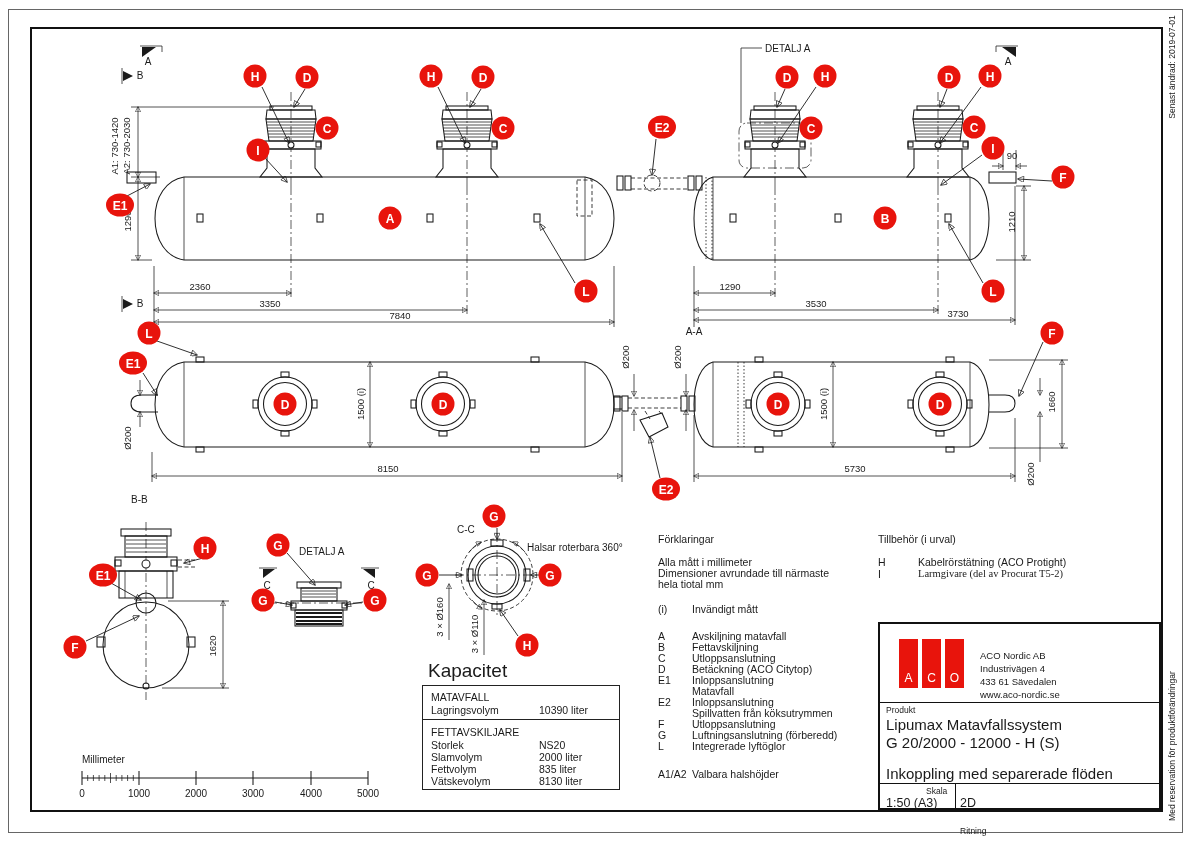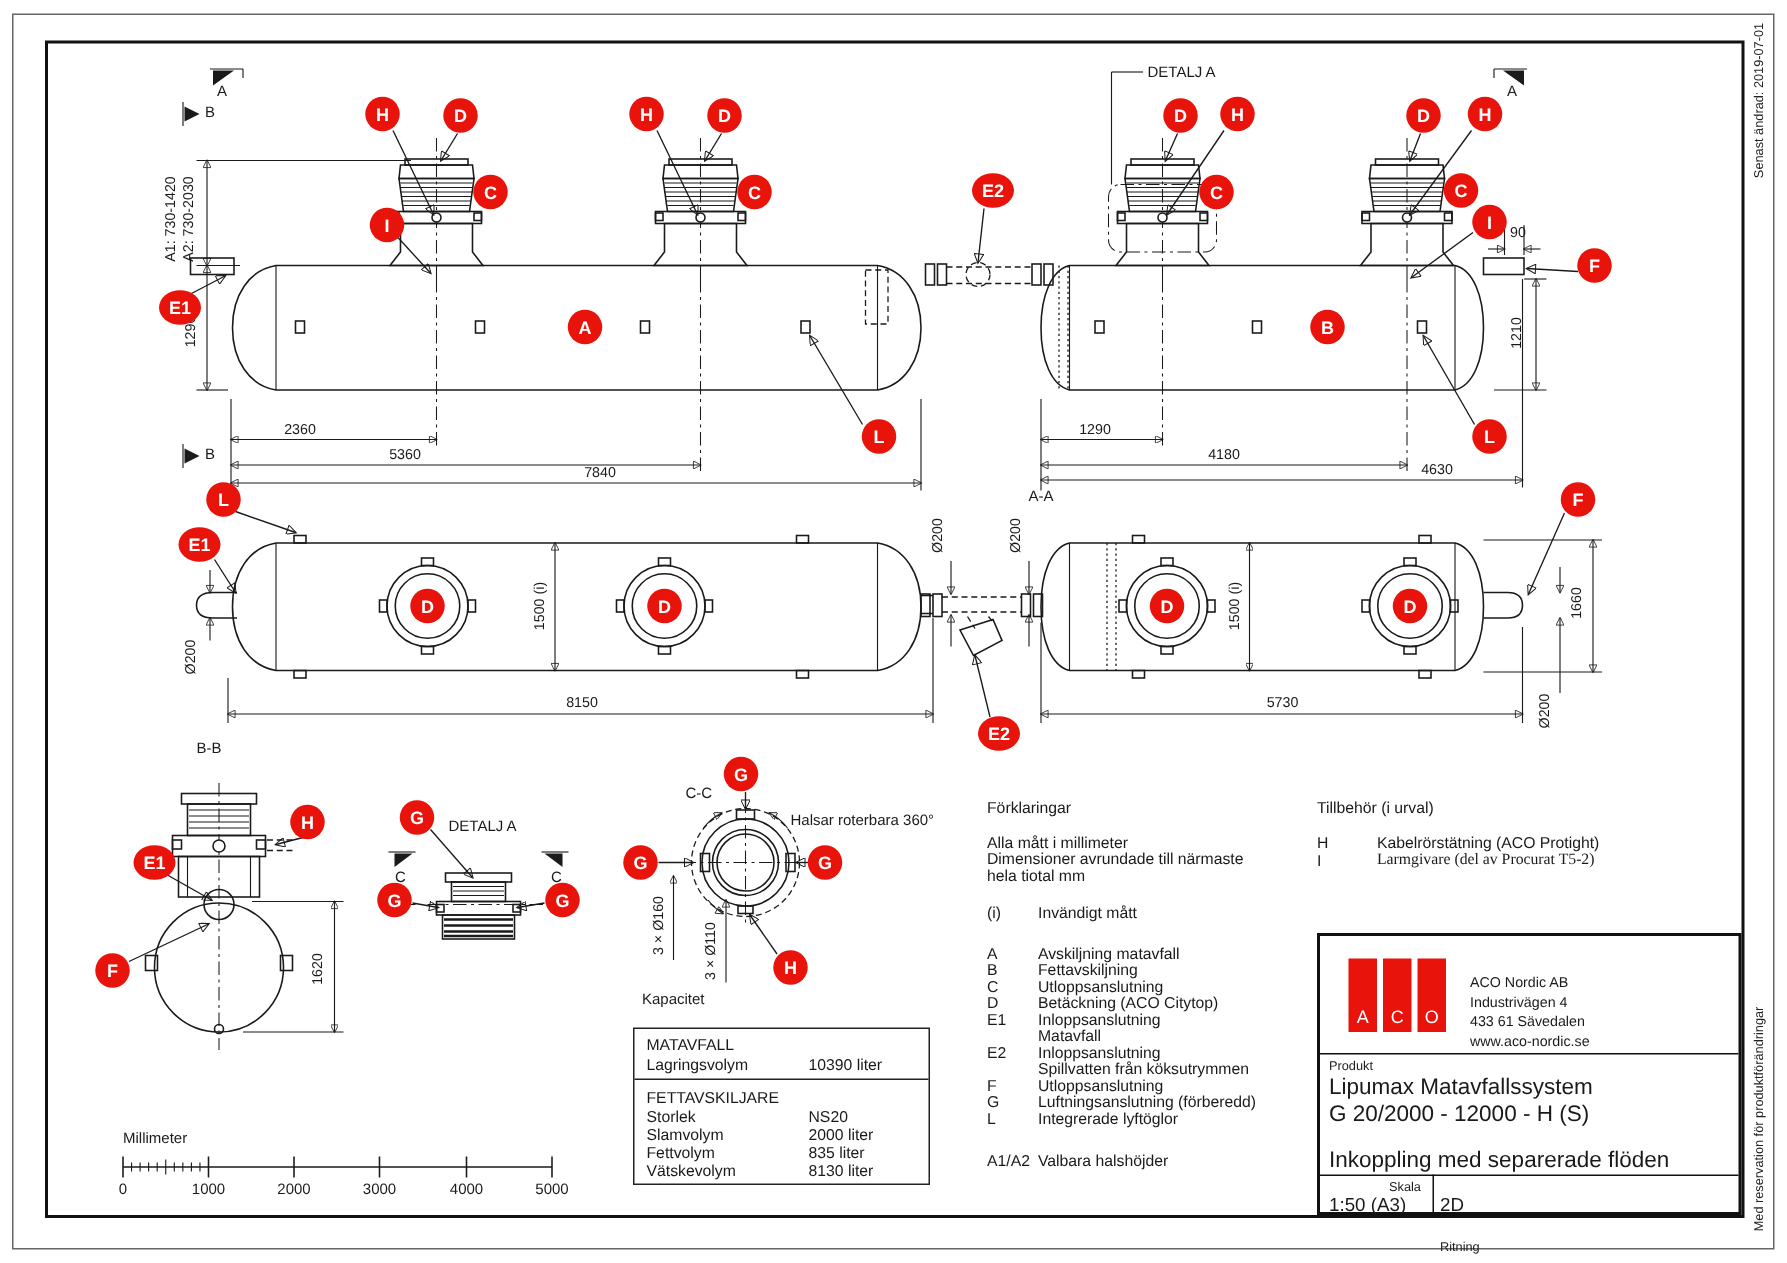--- a/index.html
+++ b/index.html
@@ -14,21 +14,21 @@
   .geo .cl{stroke-dasharray:9 3 2 3;stroke-width:.7;}
   .geo .ds{stroke-dasharray:4 2.5;stroke-width:.85;}
   .geo .dt{stroke-dasharray:1.5 2;stroke-width:.85;}
   .geo .blk{fill:#1a1a1a;stroke:none;}
   .geo .fw{fill:#fff;}
   .geo .hk{stroke-width:1.8;}
   .t{position:absolute;font-size:9.5px;line-height:1.1;white-space:nowrap;}
   .tc{transform:translateX(-50%);}
   .tv{transform:translate(-50%,-50%) rotate(-90deg);}
   .lbl{font-size:10px;}
-  .big{font-size:10px;}
+  .big{font-size:19px;}
   .co{position:absolute;width:23px;height:23px;border-radius:50%;background:#e8140c;color:#fff;
       display:flex;align-items:center;justify-content:center;font-size:12px;font-weight:bold;
       transform:translate(-50%,-50%);z-index:5;}
   .co.w{width:28px;}
   .blockrow{position:absolute;font-size:10.5px;white-space:nowrap;}
   .leg-key{position:absolute;left:0;}
   .leg-desc{position:absolute;left:34px;}
   .cap-box{position:absolute;left:0;top:24px;width:196px;height:103px;border:1.5px solid #222;}
   .cap-row{position:absolute;font-size:10.5px;white-space:nowrap;left:8px;}
   .cap-val{position:absolute;left:108px;top:0;}
@@ -357,25 +357,25 @@
   <div class="t tc lbl" style="left:650px;top:326px;margin-left:44px;">A-A</div>
   <div class="t lbl" style="left:131px;top:494px;">B-B</div>
   <div class="t lbl" style="left:457px;top:524px;">C-C</div>
   <div class="t lbl" style="left:299px;top:546px;">DETALJ A</div>
   <div class="t lbl" style="left:527px;top:542px;">Halsar roterbara 360°</div>
 
   <div class="t tv" style="left:115px;top:146px;">A1: 730-1420</div>
   <div class="t tv" style="left:127px;top:146px;">A2: 730-2030</div>
   <div class="t tv" style="left:128px;top:221px;">1290</div>
   <div class="t tc" style="left:200px;top:282px;">2360</div>
-  <div class="t tc" style="left:270px;top:299px;">5360</div>
+  <div class="t tc" style="left:270px;top:299px;">3350</div>
   <div class="t tc" style="left:400px;top:311px;">7840</div>
   <div class="t tc" style="left:730px;top:282px;">1290</div>
-  <div class="t tc" style="left:816px;top:299px;">4180</div>
-  <div class="t tc" style="left:958px;top:309px;">4630</div>
+  <div class="t tc" style="left:816px;top:299px;">3530</div>
+  <div class="t tc" style="left:958px;top:309px;">3730</div>
   <div class="t tc" style="left:1012px;top:151px;">90</div>
   <div class="t tv" style="left:1012px;top:222px;">1210</div>
 
   <div class="t tv" style="left:128px;top:438px;">Ø200</div>
   <div class="t tv" style="left:361px;top:404px;">1500 (i)</div>
   <div class="t tc" style="left:388px;top:464px;">8150</div>
   <div class="t tv" style="left:626px;top:357px;">Ø200</div>
   <div class="t tv" style="left:678px;top:357px;">Ø200</div>
   <div class="t tc" style="left:855px;top:464px;">5730</div>
   <div class="t tv" style="left:824px;top:404px;">1500 (i)</div>

